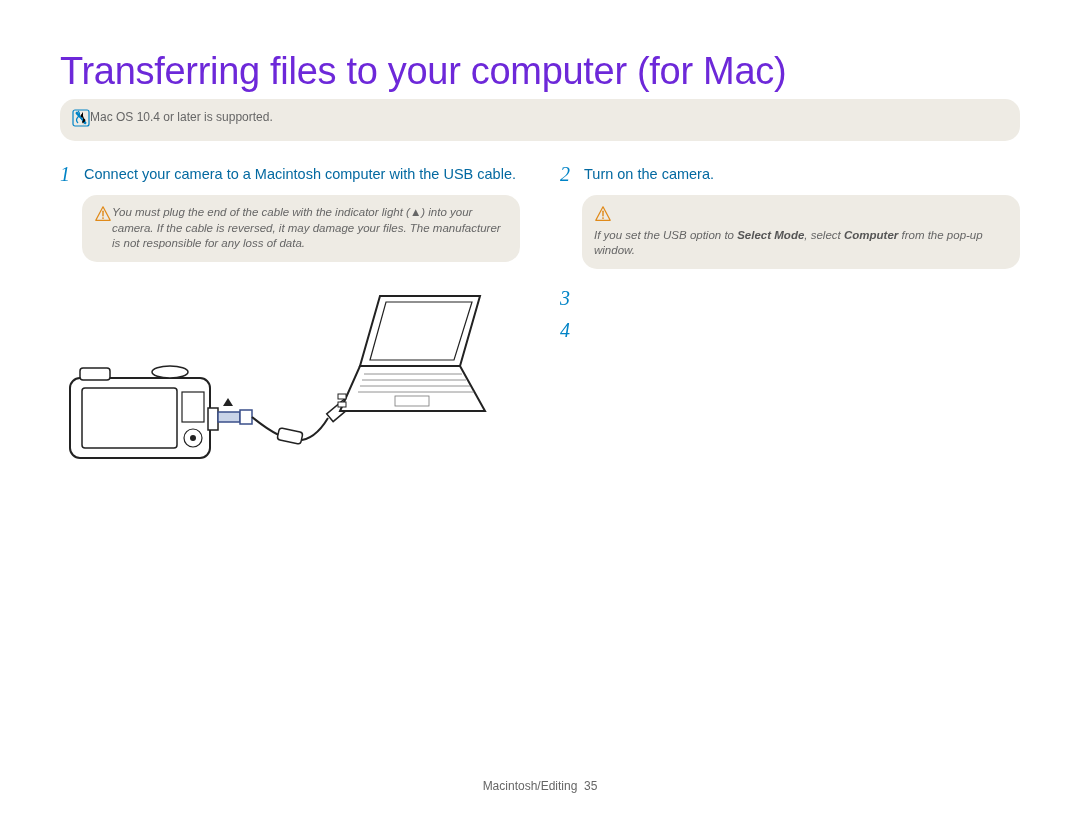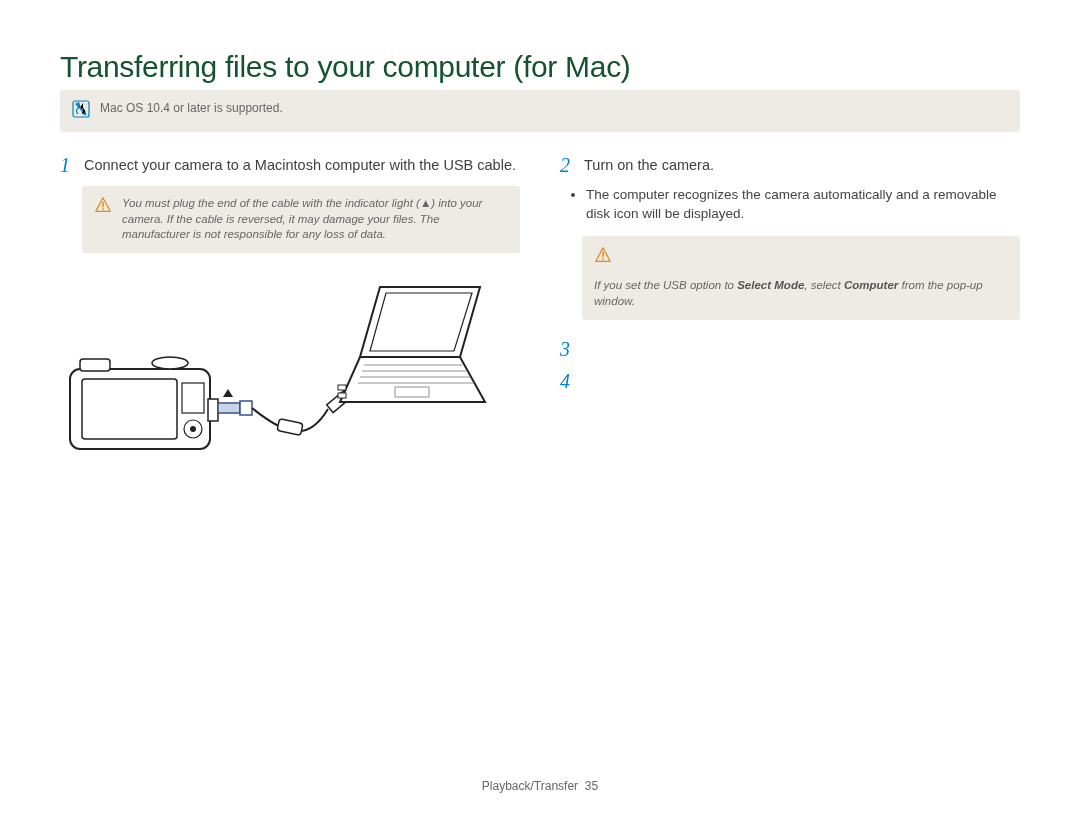--- a/index.html
+++ b/index.html
@@ -10,39 +10,38 @@
     color: #333;
     width: 1080px;
     height: 815px;
     box-sizing: border-box;
     position: relative;
   }
   .page {
     padding: 50px 60px 20px 60px;
   }
   h1.title {
-    color: #14532d;
-    font-size: 30px;
+    color: #6d28d9;
+    font-size: 38px;
     font-weight: normal;
     margin: 0 0 6px 0;
     letter-spacing: -0.3px;
   }
   p.intro {
     font-size: 13.5px;
     line-height: 1.4;
     margin: 0 0 14px 0;
     color: #444;
   }
   .note-box {
     background: #eeebe4;
-    border-radius: 3px;
+    border-radius: 15px;
     padding: 10px 12px;
     display: flex;
     align-items: flex-start;
-    gap: 10px;
     font-size: 12px;
     color: #666;
     line-height: 1.35;
   }
   .note-box.small { font-size: 11.5px; font-style: italic; }
   .note-icon {
     flex: 0 0 auto;
   }
   .columns {
     display: flex;
@@ -60,21 +59,21 @@
   .step-num {
     color: #0083c6;
     font-style: italic;
     font-size: 20px;
     font-family: Georgia, 'Times New Roman', serif;
     line-height: 1.1;
     min-width: 14px;
   }
   .step-text {
     font-size: 14.5px;
-    color: #404040;
+    color: #0369a1;
     line-height: 1.35;
     padding-top: 2px;
   }
   ul.sub {
     margin: 4px 0 12px 26px;
     padding: 0;
     font-size: 13.5px;
     color: #444;
     line-height: 1.4;
   }
@@ -191,23 +190,20 @@
           </g>
         </svg>
       </div>
     </div>
 
     <div class="col">
       <div class="step">
         <div class="step-num">2</div>
         <div class="step-text">Turn on the camera.</div>
       </div>
-      <ul class="sub">
-        <li>The computer recognizes the camera automatically and a removable disk icon will be displayed.</li>
-      </ul>
 
       <div class="note-box small" style="margin:0 0 18px 22px;flex-direction:column;">
         <span class="note-icon">
           <svg width="18" height="18" viewBox="0 0 20 20">
             <path d="M10 2 L18 17 L2 17 Z" fill="none" stroke="#e08a1a" stroke-width="1.4" stroke-linejoin="round"></path>
             <line x1="10" y1="7" x2="10" y2="12" stroke="#e08a1a" stroke-width="1.6" stroke-linecap="round"></line>
             <circle cx="10" cy="14.5" r="1" fill="#e08a1a"></circle>
           </svg>
         </span>
         <span>
@@ -220,14 +216,14 @@
       </div>
 
       <div class="step">
         <div class="step-num">4</div>
       </div>
     </div>
   </div>
 </div>
 
 <div class="footer">
-  <span>Playback/Transfer</span>&nbsp;&nbsp;<span>35</span>
+  <span>Macintosh/Editing</span>&nbsp;&nbsp;<span>35</span>
 </div>
 
 </body></html>

